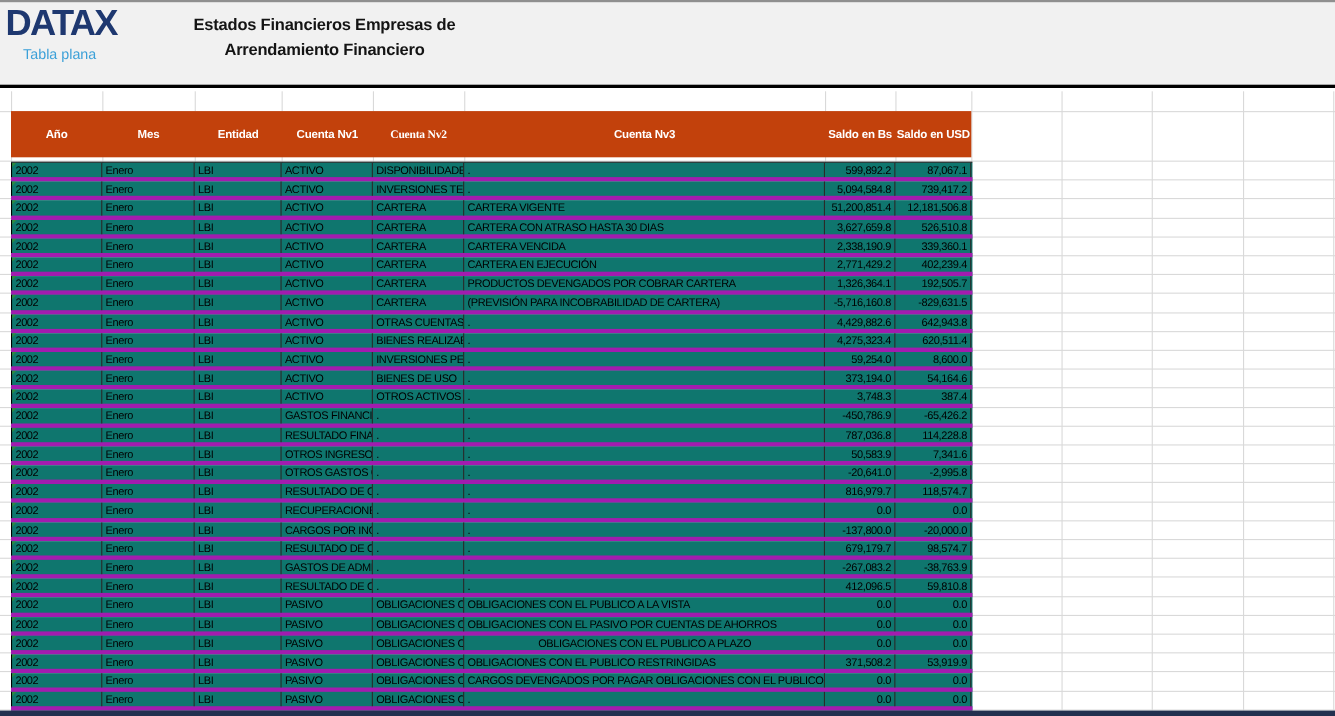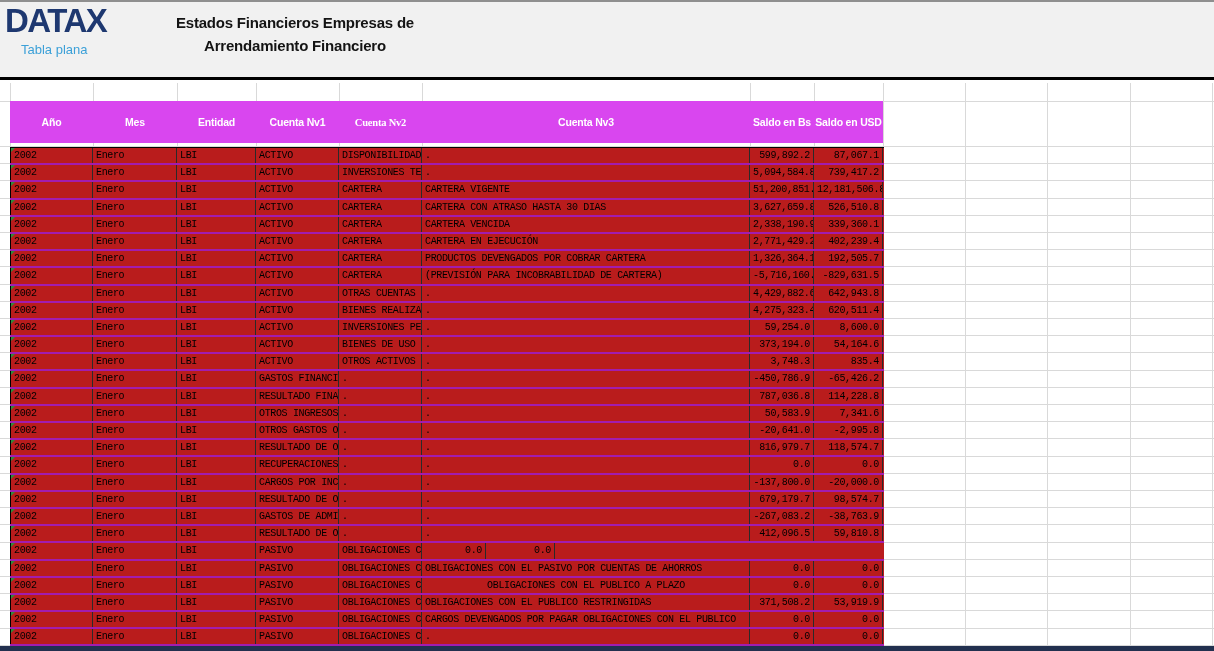--- a/index.html
+++ b/index.html
@@ -16,28 +16,28 @@
   .title-block { position:absolute; left:140px; top:9px; width:310px; text-align:center;
                  font-size:15px; font-weight:600; color:#141414; line-height:23px; letter-spacing:-0.2px; }
 
   
   .gl { position:absolute; background:#d9d9d9; }
   .gl.v { width:1px; top:83px; height:563px; }
   .gl.h { height:1px; left:0; right:0; }
 
   
   .thead { position:absolute; left:10px; top:101px; width:873px; height:42px;
-           background:#d946ef; display:flex; align-items:center; z-index:3; }
+           background:#c2410c; display:flex; align-items:center; z-index:3; }
   .th { color:#fff; font-size:10.5px; font-weight:700; text-align:center;
         letter-spacing:-0.2px; white-space:nowrap; overflow:hidden; }
 
   
   .tbody { position:absolute; left:10px; top:147px; width:874px; z-index:3;
            border-top:1px solid #000; }
-  .row { display:flex; height:17.2px; background:#b91c1c; border-bottom:2px solid #a21caf;font-family:Liberation Mono, monospace; }
+  .row { display:flex; height:17.2px; background:#0f766e; border-bottom:4px solid #a21caf; }
   .cell { font-size:10px; color:#000; letter-spacing:-0.35px; white-space:nowrap;
           overflow:hidden; padding:2px 2px 0 3px; border-right:1px solid #2a2a2a;
           position:relative; flex:none; }
   .cell.first { border-left:1px solid #000; }
   .cell.num { text-align:right; padding-right:3px; }
   .err-tri { position:absolute; left:0; top:0; width:0; height:0;
              border-top:4px solid #2e8b3d; border-right:4px solid transparent; }
 
   
   .bottom-bar { position:absolute; left:0; top:646px; width:1214px; height:5px;
@@ -237,21 +237,21 @@
         <div class="cell num" style="width: 69px;">54,164.6</div>
       </div>
       <div class="row">
         <div class="cell first" style="width: 83px;">2002<span class="err-tri"></span></div>
         <div class="cell" style="width: 84px;">Enero</div>
         <div class="cell" style="width: 79px;">LBI</div>
         <div class="cell" style="width: 83px;">ACTIVO</div>
         <div class="cell" style="width: 83px;">OTROS ACTIVOS</div>
         <div class="cell" style="width: 328px;">.</div>
         <div class="cell num" style="width: 64px;">3,748.3</div>
-        <div class="cell num" style="width: 69px;">835.4</div>
+        <div class="cell num" style="width: 69px;">387.4</div>
       </div>
       <div class="row">
         <div class="cell first" style="width: 83px;">2002<span class="err-tri"></span></div>
         <div class="cell" style="width: 84px;">Enero</div>
         <div class="cell" style="width: 79px;">LBI</div>
         <div class="cell" style="width: 83px;">GASTOS FINANCIER</div>
         <div class="cell" style="width: 83px;">.</div>
         <div class="cell" style="width: 328px;">.</div>
         <div class="cell num" style="width: 64px;">-450,786.9</div>
         <div class="cell num" style="width: 69px;">-65,426.2</div>
@@ -345,20 +345,21 @@
         <div class="cell" style="width: 328px;">.</div>
         <div class="cell num" style="width: 64px;">412,096.5</div>
         <div class="cell num" style="width: 69px;">59,810.8</div>
       </div>
       <div class="row">
         <div class="cell first" style="width: 83px;">2002<span class="err-tri"></span></div>
         <div class="cell" style="width: 84px;">Enero</div>
         <div class="cell" style="width: 79px;">LBI</div>
         <div class="cell" style="width: 83px;">PASIVO</div>
         <div class="cell" style="width: 83px;">OBLIGACIONES CO</div>
+        <div class="cell" style="width: 328px;">OBLIGACIONES CON EL PUBLICO A LA VISTA</div>
         <div class="cell num" style="width: 64px;">0.0</div>
         <div class="cell num" style="width: 69px;">0.0</div>
       </div>
       <div class="row">
         <div class="cell first" style="width: 83px;">2002<span class="err-tri"></span></div>
         <div class="cell" style="width: 84px;">Enero</div>
         <div class="cell" style="width: 79px;">LBI</div>
         <div class="cell" style="width: 83px;">PASIVO</div>
         <div class="cell" style="width: 83px;">OBLIGACIONES CO</div>
         <div class="cell" style="width: 328px;">OBLIGACIONES CON EL PASIVO POR CUENTAS DE AHORROS</div>

